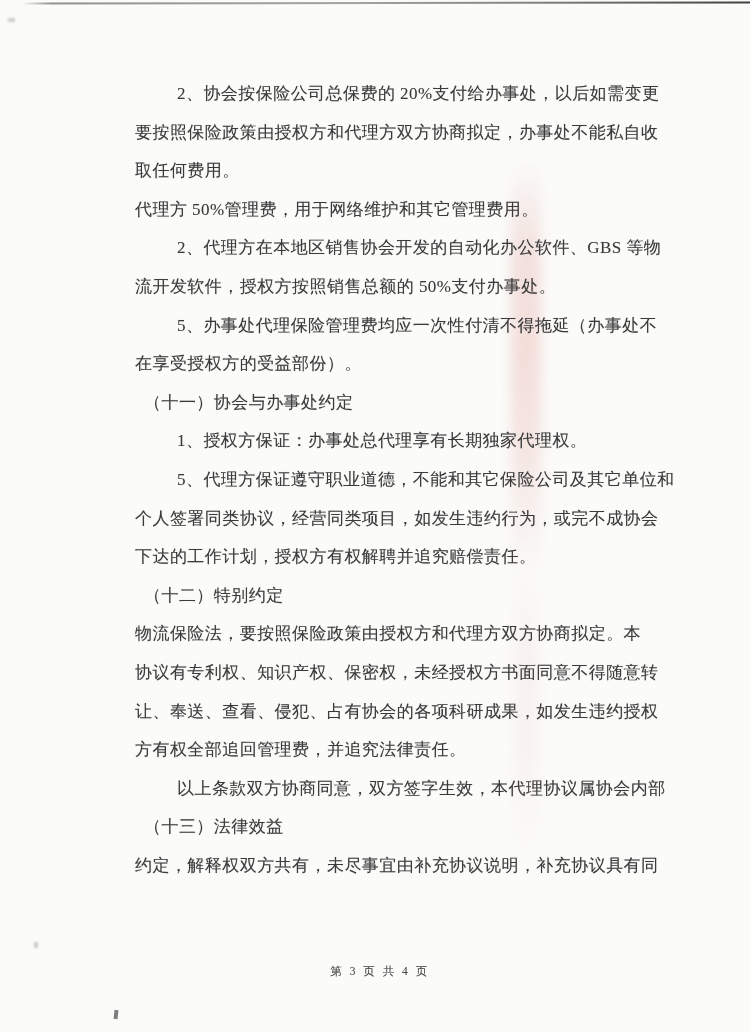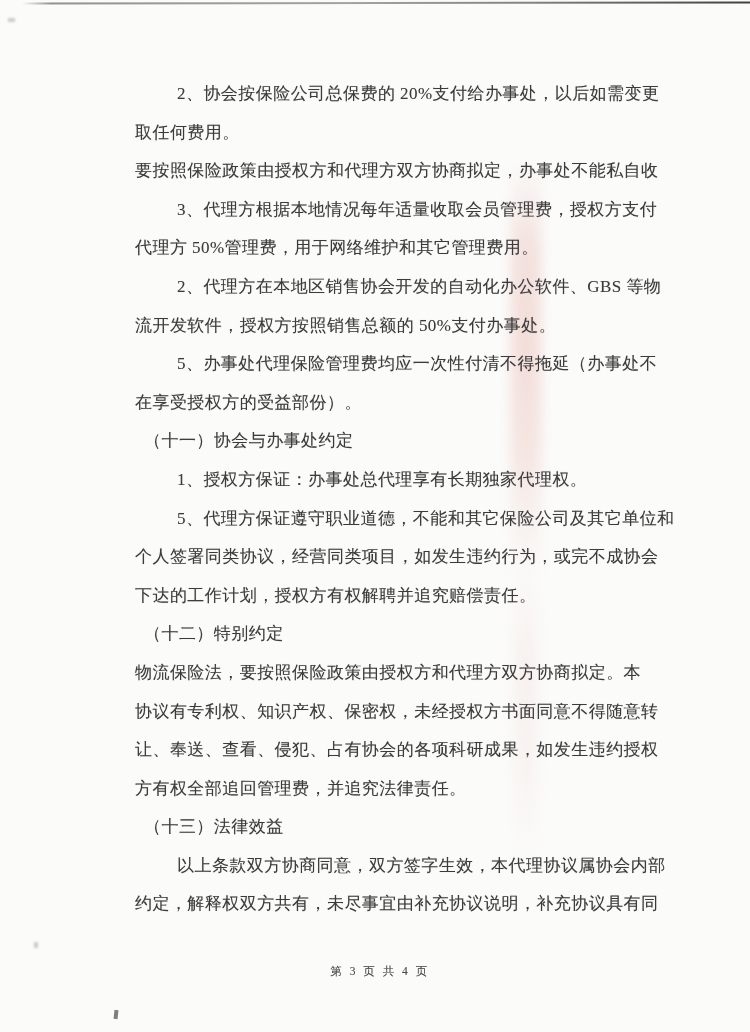--- a/index.html
+++ b/index.html
@@ -127,38 +127,37 @@
 
   <div class="top-edge-line"></div>
   <div class="pink-streak"></div>
   <div class="pink-streak-tail"></div>
   <div class="speck-top-left"></div>
   <div class="speck-mid-left"></div>
   <div class="speck-bottom"></div>
 
   <div class="doc-body">
       <div class="line indent-item">2、协会按保险公司总保费的 20%支付给办事处，以后如需变更</div>
+      <div class="line">要按照保险政策由授权方和代理方双方协商拟定，办事处不能私自收</div>
       <div class="line">取任何费用。</div>
-      <div class="line">要按照保险政策由授权方和代理方双方协商拟定，办事处不能私自收</div>
-      <div class="line indent-item">3、代理方根据本地情况每年适量收取会员管理费，授权方支付</div>
       <div class="line">代理方 50%管理费，用于网络维护和其它管理费用。</div>
       <div class="line indent-item">2、代理方在本地区销售协会开发的自动化办公软件、GBS 等物</div>
       <div class="line">流开发软件，授权方按照销售总额的 50%支付办事处。</div>
       <div class="line indent-item">5、办事处代理保险管理费均应一次性付清不得拖延（办事处不</div>
       <div class="line">在享受授权方的受益部份）。</div>
       <div class="line indent-header">（十一）协会与办事处约定</div>
       <div class="line indent-item">1、授权方保证：办事处总代理享有长期独家代理权。</div>
       <div class="line indent-item">5、代理方保证遵守职业道德，不能和其它保险公司及其它单位和</div>
       <div class="line">个人签署同类协议，经营同类项目，如发生违约行为，或完不成协会</div>
       <div class="line">下达的工作计划，授权方有权解聘并追究赔偿责任。</div>
       <div class="line indent-header">（十二）特别约定</div>
       <div class="line">物流保险法，要按照保险政策由授权方和代理方双方协商拟定。本</div>
       <div class="line">协议有专利权、知识产权、保密权，未经授权方书面同意不得随意转</div>
       <div class="line">让、奉送、查看、侵犯、占有协会的各项科研成果，如发生违约授权</div>
       <div class="line">方有权全部追回管理费，并追究法律责任。</div>
+      <div class="line indent-item">以上条款双方协商同意，双方签字生效，本代理协议属协会内部</div>
       <div class="line indent-header">（十三）法律效益</div>
-      <div class="line indent-item">以上条款双方协商同意，双方签字生效，本代理协议属协会内部</div>
       <div class="line">约定，解释权双方共有，未尽事宜由补充协议说明，补充协议具有同</div>
     </div>
 
   <div class="page-footer">第 3 页 共 4 页</div>
 
 </div>
 
 </body></html>

